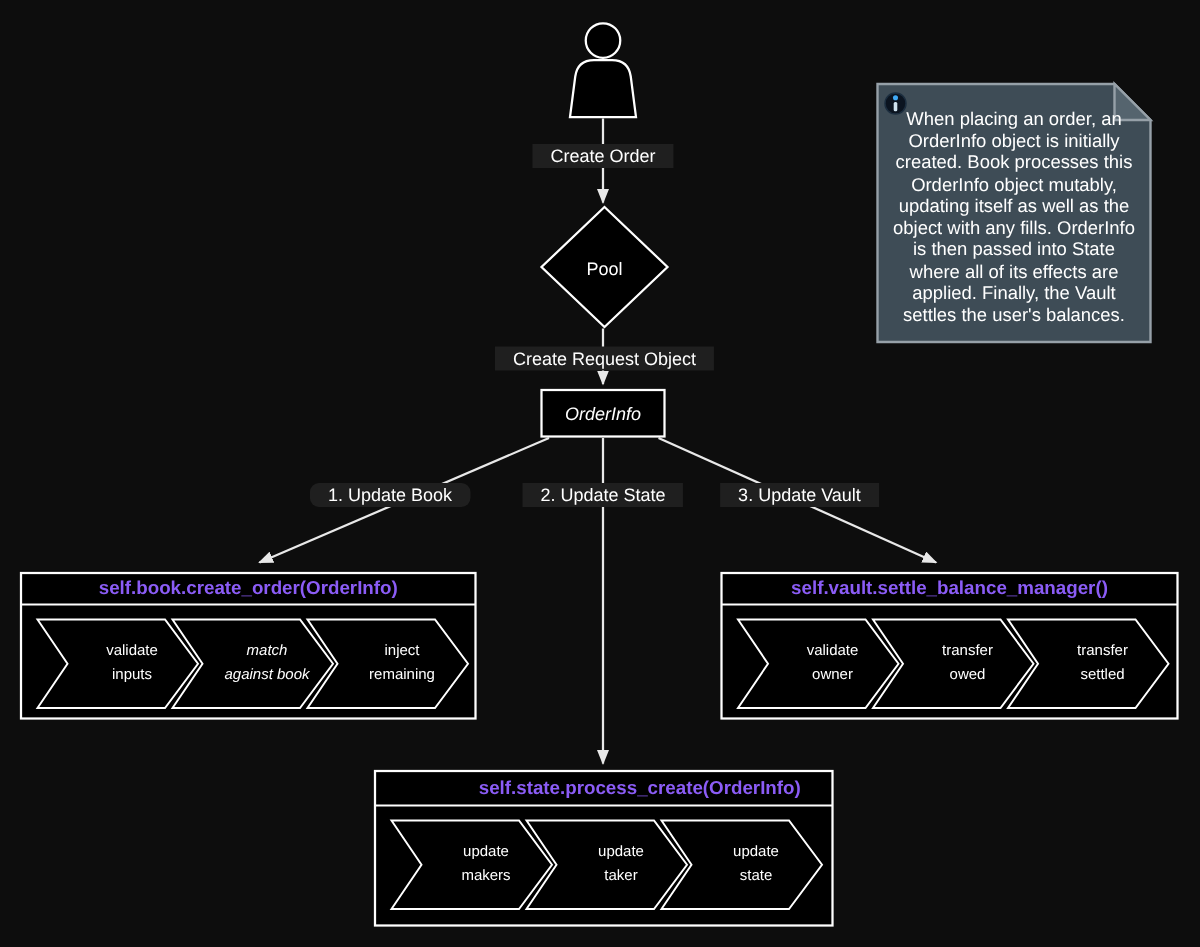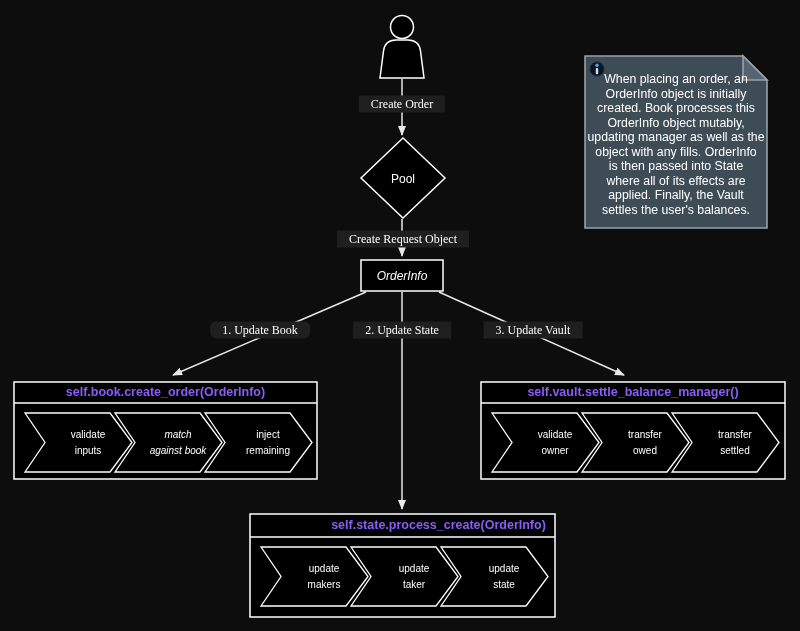--- a/index.html
+++ b/index.html
@@ -15,21 +15,20 @@
   .lbl{
     position:absolute;
     transform:translate(-50%,-50%);
     font-size:12px;
     white-space:nowrap;
     color:#ffffff;
   }
   .edge-lbl{
     background:#1f1f1f;
     padding:1px 12px;
-    font-family:Liberation Serif, serif;
   }
   .box-title{
     position:absolute;
     font-size:12.5px;
     font-weight:bold;
     text-align:center;
     line-height:21px;
     color:#8b5cf6;
   }
   .chev-lbl{
@@ -117,21 +116,21 @@
   <div class="lbl edge-lbl" style="left:403px;top:239px;">Create Request Object</div>
   <div class="lbl edge-lbl" style="left:260px;top:330px;border-radius:6px;">1. Update Book</div>
   <div class="lbl edge-lbl" style="left:402px;top:330px;">2. Update State</div>
   <div class="lbl edge-lbl" style="left:533px;top:330px;">3. Update Vault</div>
 
   <div class="lbl" style="left:403px;top:179px;">Pool</div>
   <div class="lbl" style="left:402px;top:276px;font-style:italic;">OrderInfo</div>
 
   <div class="box-title" style="left:14px;top:382px;width:303px;">self.book.create_order(OrderInfo)</div>
   <div class="box-title" style="left:481px;top:382px;width:304px;">self.vault.settle_balance_manager()</div>
-  <div class="box-title" style="left:250px;top:514px;width:353px;line-height:23px;margin-left:12px;">self.state.process_create(OrderInfo)</div>
+  <div class="box-title" style="left:250px;top:514px;width:353px;line-height:23px;">self.state.process_create(OrderInfo)</div>
 
   <div class="chev-lbl" style="left:88px;top:442px;">validate
 inputs</div>
   <div class="chev-lbl" style="left:178px;top:442px;font-style:italic;">match
 against book</div>
   <div class="chev-lbl" style="left:268px;top:442px;">inject
 remaining</div>
 
   <div class="chev-lbl" style="left:555px;top:442px;">validate
 owner</div>
@@ -144,20 +143,20 @@
 makers</div>
   <div class="chev-lbl" style="left:414px;top:576px;">update
 taker</div>
   <div class="chev-lbl" style="left:504px;top:576px;">update
 state</div>
 
   <div class="note-text">When placing an order, an
 OrderInfo object is initially
 created. Book processes this
 OrderInfo object mutably,
-updating manager as well as the
+updating itself as well as the
 object with any fills. OrderInfo
 is then passed into State
 where all of its effects are
 applied. Finally, the Vault
 settles the user's balances.</div>
 
 </div>
 
 </body></html>

